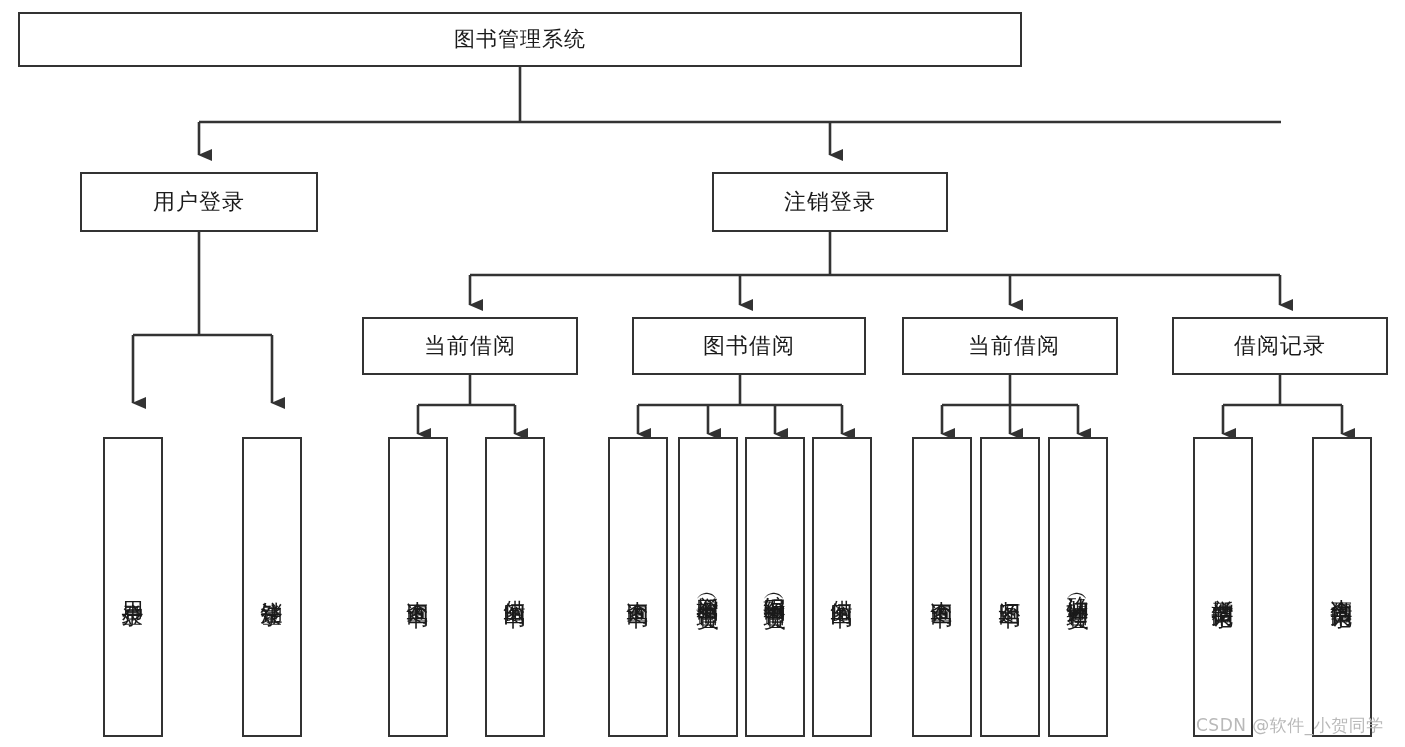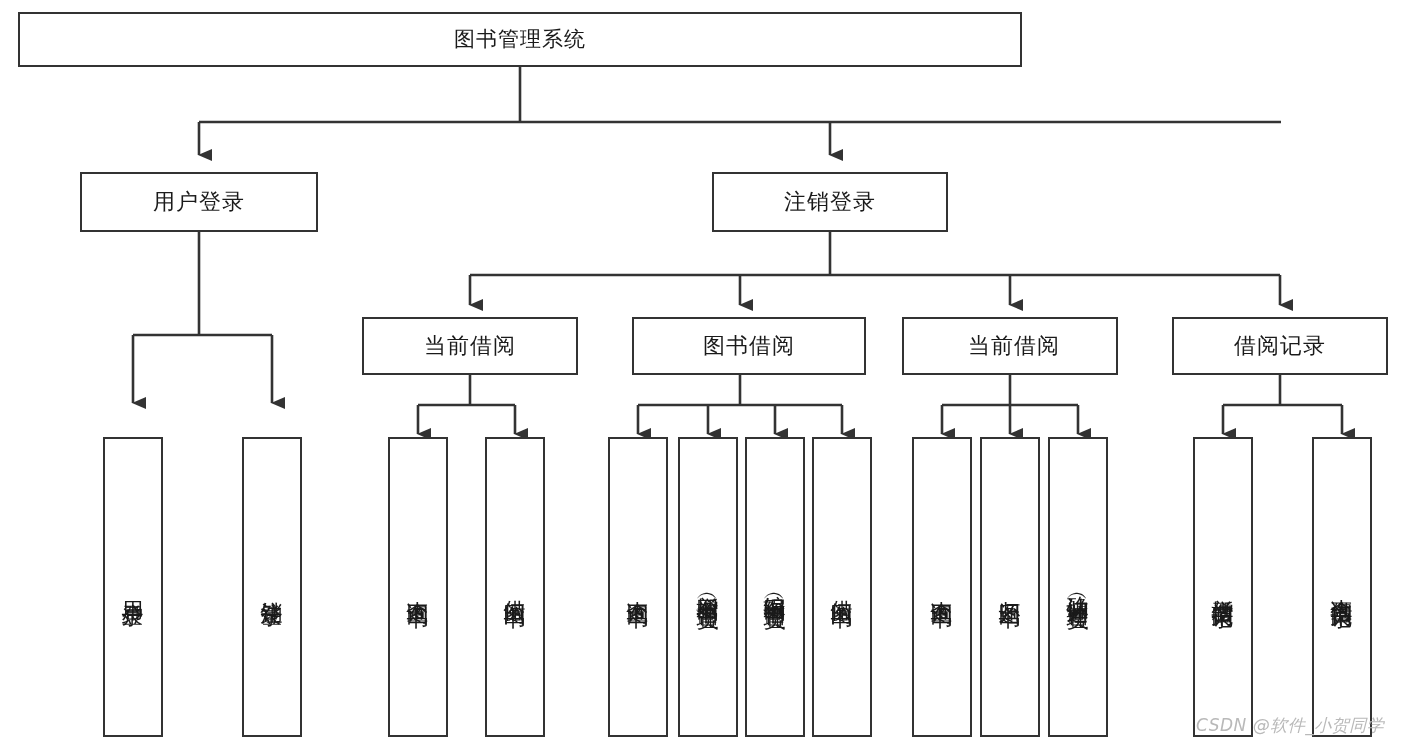--- a/index.html
+++ b/index.html
@@ -188,15 +188,15 @@
     <span class="vlabel">确认归还（管理员）</span>
   </div>
 
   <div class="node v" style="left:1193px; top:437px; width:60px; height:300px;">
     <span class="vlabel">新增借阅记录</span>
   </div>
   <div class="node v" style="left:1312px; top:437px; width:60px; height:300px;">
     <span class="vlabel">查询借阅记录</span>
   </div>
 
-  <div class="watermark" style="left:1196px; top:714px;font-style:italic;">CSDN @软件_小贺同学</div>
+  <div class="watermark" style="left:1196px; top:714px;">CSDN @软件_小贺同学</div>
 
 </div>
 
 </body></html>

